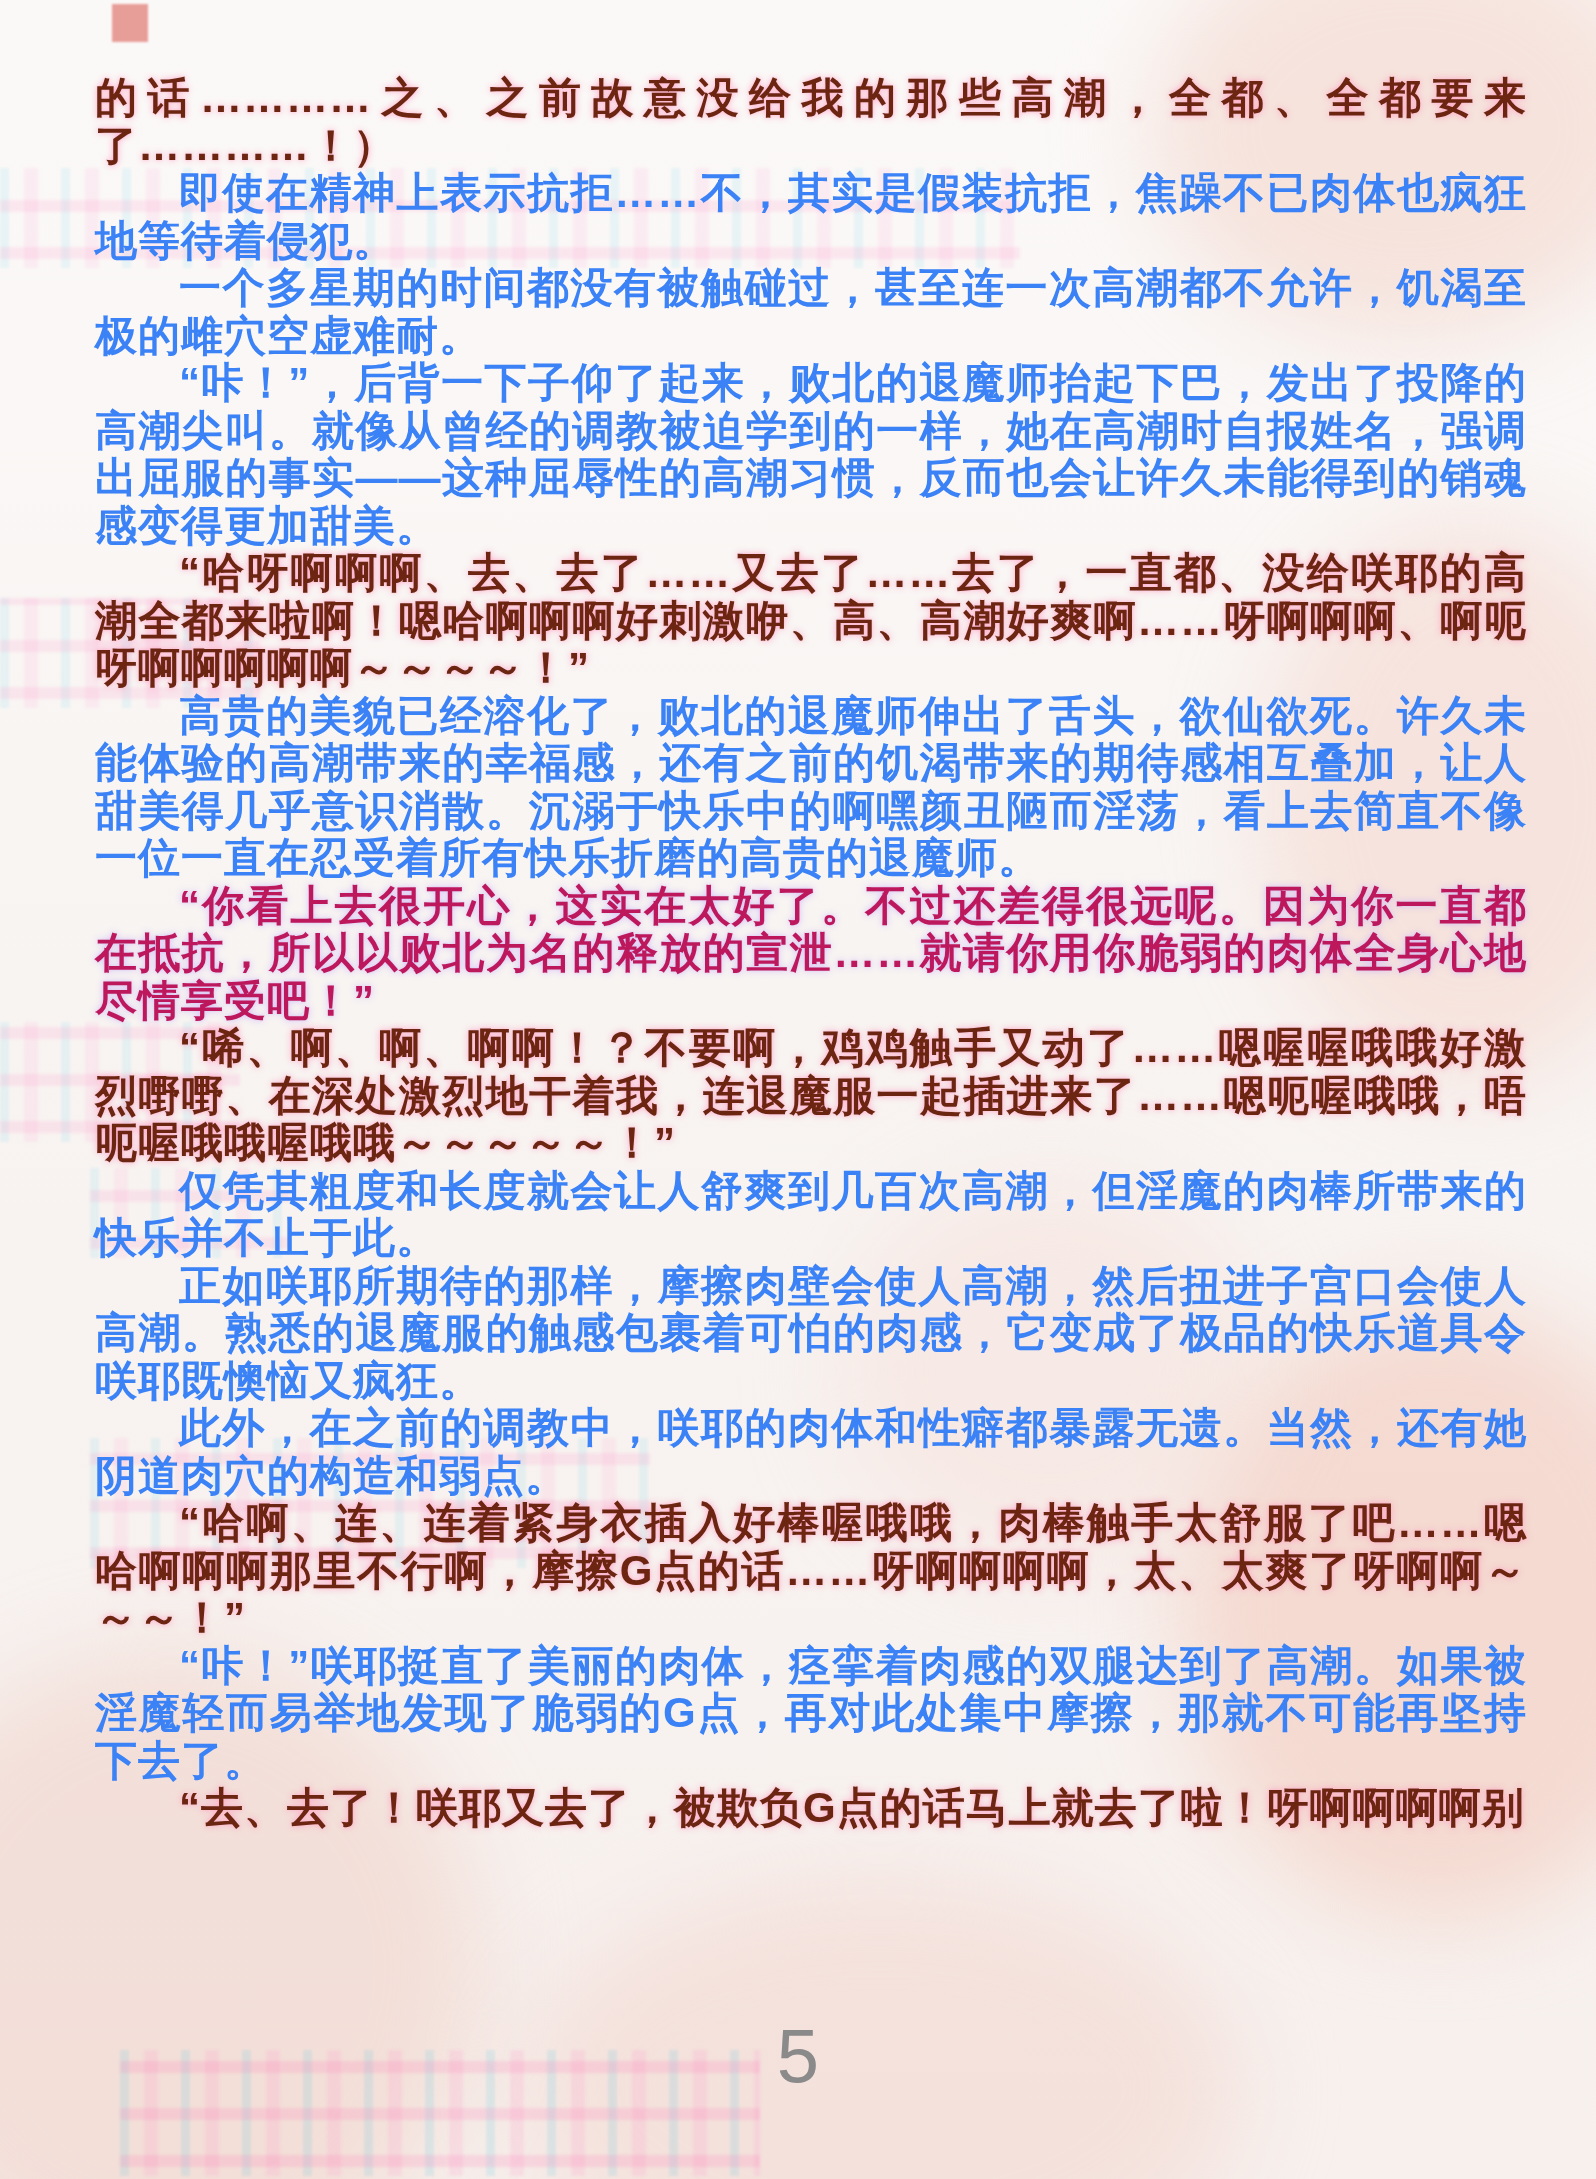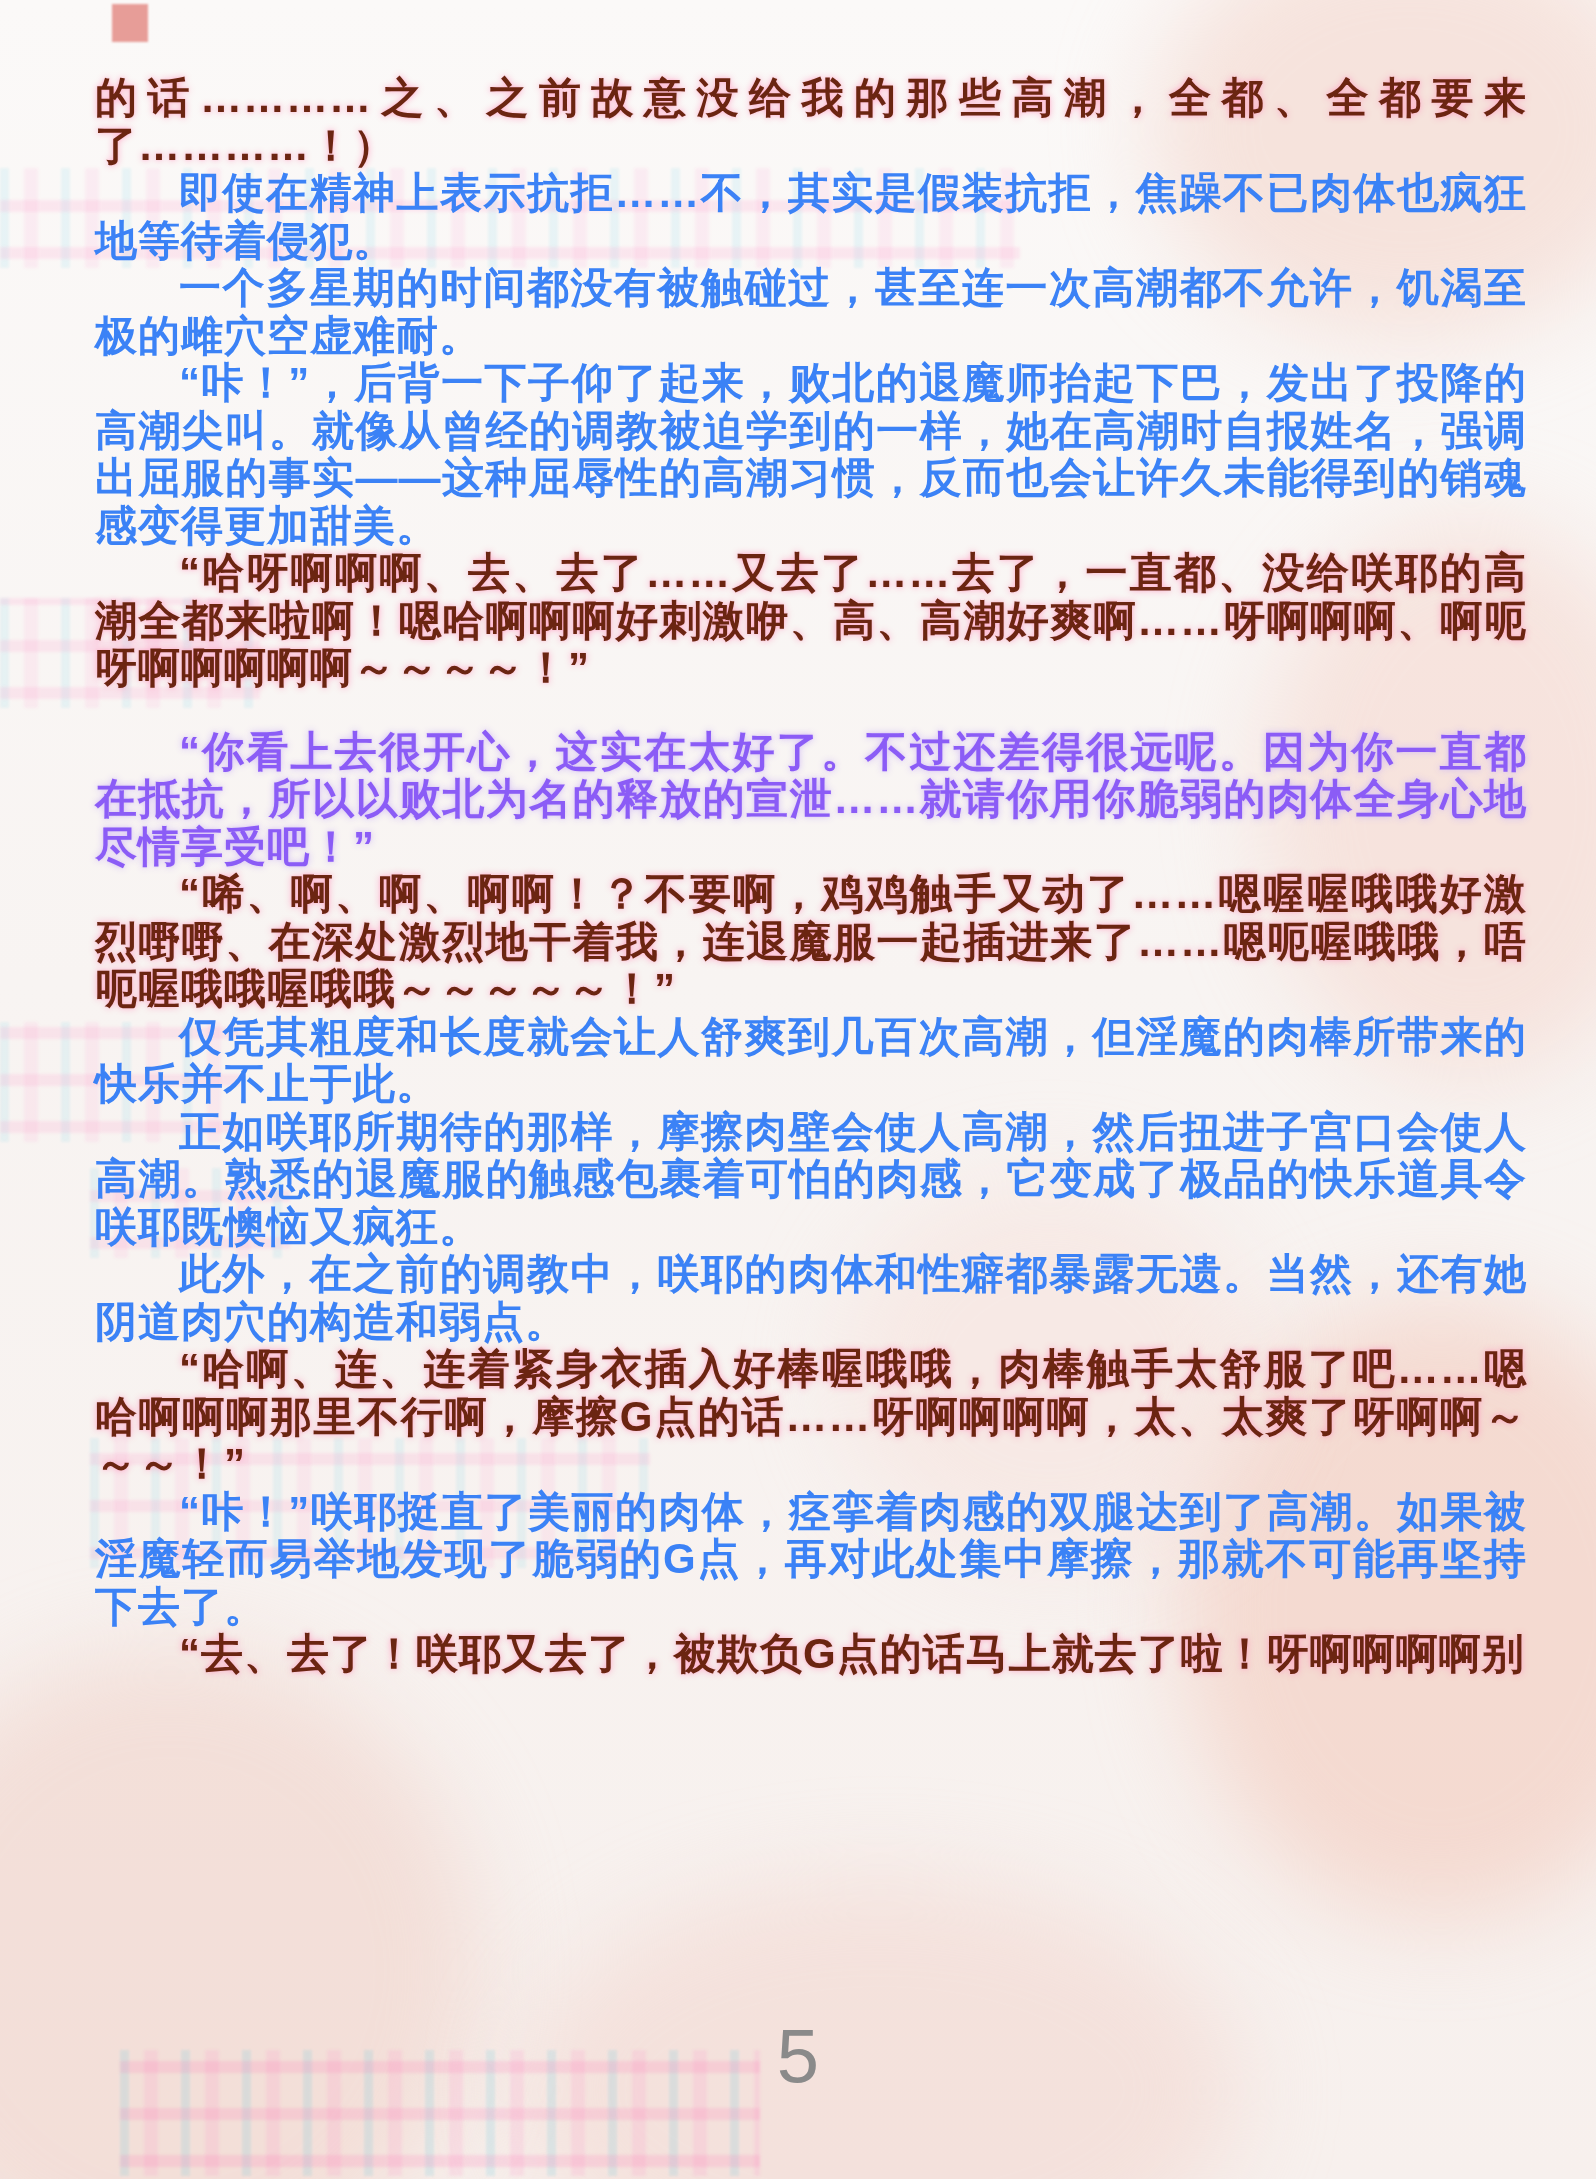--- a/index.html
+++ b/index.html
@@ -52,23 +52,22 @@
     text-align: justify;
     word-break: break-all;
   }
   .para.indent { text-indent: 2em; }
   .para.black { color: #3b82f6; }
   .para.red {
     color: #6b2511;
     text-shadow: 0 0 7px rgba(255,150,190,.85), 0 0 2px rgba(255,190,212,.65);
   }
   .para.purple {
-    color: #8b5cf6;
+    color: #be185d;
     text-shadow: 0 0 7px rgba(206,182,246,.9), 0 0 2px rgba(222,205,250,.7);
-    margin-top: 36px;
   }
 
   .page-number {
     position: absolute;
     left: 0; right: 0; top: 2012px;
     text-align: center;
     font-size: 76px;
     font-weight: 400;
     color: #8a8a8a;
     z-index: 2;
@@ -91,20 +90,21 @@
 <div class="ghost g4"></div>
 <div class="ghost g5"></div>
 <div class="ghost g6"></div>
 
 <div class="text-block" id="text-block">
     <p class="para red">的话…………之、之前故意没给我的那些高潮，全都、全都要来了…………！）</p>
     <p class="para black indent">即使在精神上表示抗拒……不，其实是假装抗拒，焦躁不已肉体也疯狂地等待着侵犯。</p>
     <p class="para black indent">一个多星期的时间都没有被触碰过，甚至连一次高潮都不允许，饥渴至极的雌穴空虚难耐。</p>
     <p class="para black indent">“咔！”，后背一下子仰了起来，败北的退魔师抬起下巴，发出了投降的高潮尖叫。就像从曾经的调教被迫学到的一样，她在高潮时自报姓名，强调出屈服的事实——这种屈辱性的高潮习惯，反而也会让许久未能得到的销魂感变得更加甜美。</p>
     <p class="para red indent">“哈呀啊啊啊、去、去了……又去了……去了，一直都、没给咲耶的高潮全都来啦啊！嗯哈啊啊啊好刺激咿、高、高潮好爽啊……呀啊啊啊、啊呃呀啊啊啊啊啊～～～～！”</p>
+    <p class="para black indent">高贵的美貌已经溶化了，败北的退魔师伸出了舌头，欲仙欲死。许久未能体验的高潮带来的幸福感，还有之前的饥渴带来的期待感相互叠加，让人甜美得几乎意识消散。沉溺于快乐中的啊嘿颜丑陋而淫荡，看上去简直不像一位一直在忍受着所有快乐折磨的高贵的退魔师。</p>
     <p class="para purple indent">“你看上去很开心，这实在太好了。不过还差得很远呢。因为你一直都在抵抗，所以以败北为名的释放的宣泄……就请你用你脆弱的肉体全身心地尽情享受吧！”</p>
     <p class="para red indent">“唏、啊、啊、啊啊！？不要啊，鸡鸡触手又动了……嗯喔喔哦哦好激烈嘢嘢、在深处激烈地干着我，连退魔服一起插进来了……嗯呃喔哦哦，唔呃喔哦哦喔哦哦～～～～～！”</p>
     <p class="para black indent">仅凭其粗度和长度就会让人舒爽到几百次高潮，但淫魔的肉棒所带来的快乐并不止于此。</p>
     <p class="para black indent">正如咲耶所期待的那样，摩擦肉壁会使人高潮，然后扭进子宫口会使人高潮。熟悉的退魔服的触感包裹着可怕的肉感，它变成了极品的快乐道具令咲耶既懊恼又疯狂。</p>
     <p class="para black indent">此外，在之前的调教中，咲耶的肉体和性癖都暴露无遗。当然，还有她阴道肉穴的构造和弱点。</p>
     <p class="para red indent">“哈啊、连、连着紧身衣插入好棒喔哦哦，肉棒触手太舒服了吧……嗯哈啊啊啊那里不行啊，摩擦G点的话……呀啊啊啊啊，太、太爽了呀啊啊～～～！”</p>
     <p class="para black indent">“咔！”咲耶挺直了美丽的肉体，痉挛着肉感的双腿达到了高潮。如果被淫魔轻而易举地发现了脆弱的G点，再对此处集中摩擦，那就不可能再坚持下去了。</p>
     <p class="para red indent">“去、去了！咲耶又去了，被欺负G点的话马上就去了啦！呀啊啊啊啊别</p>
   </div>
 

